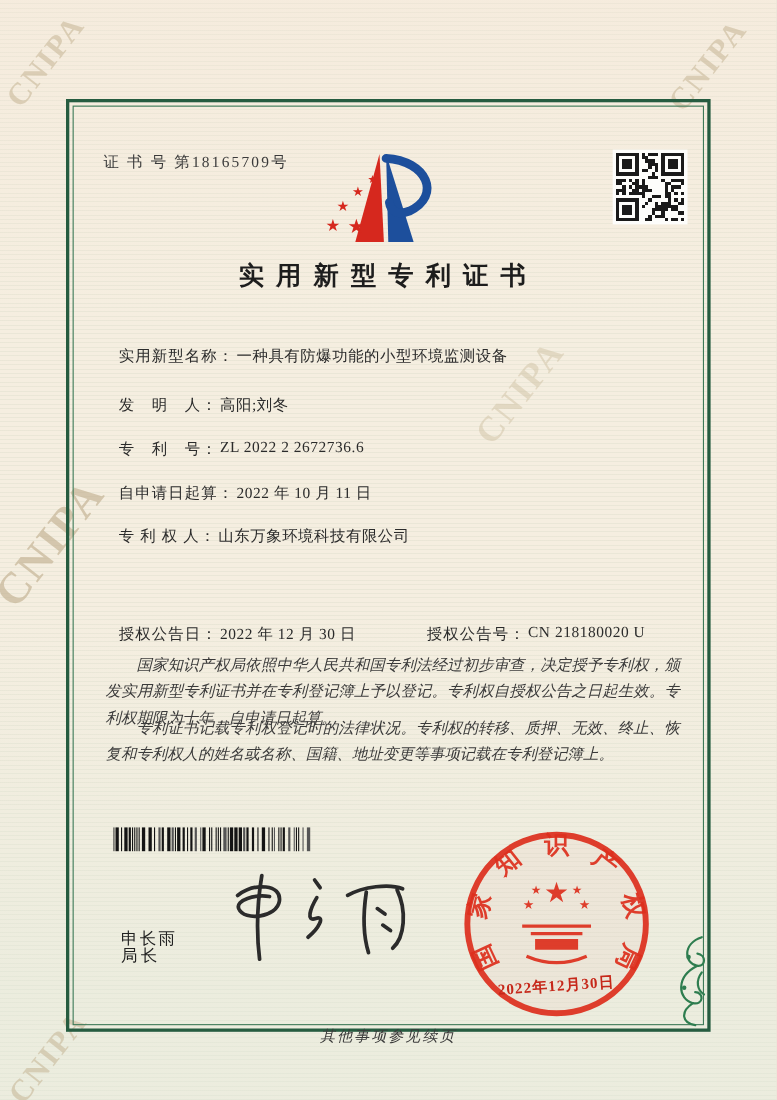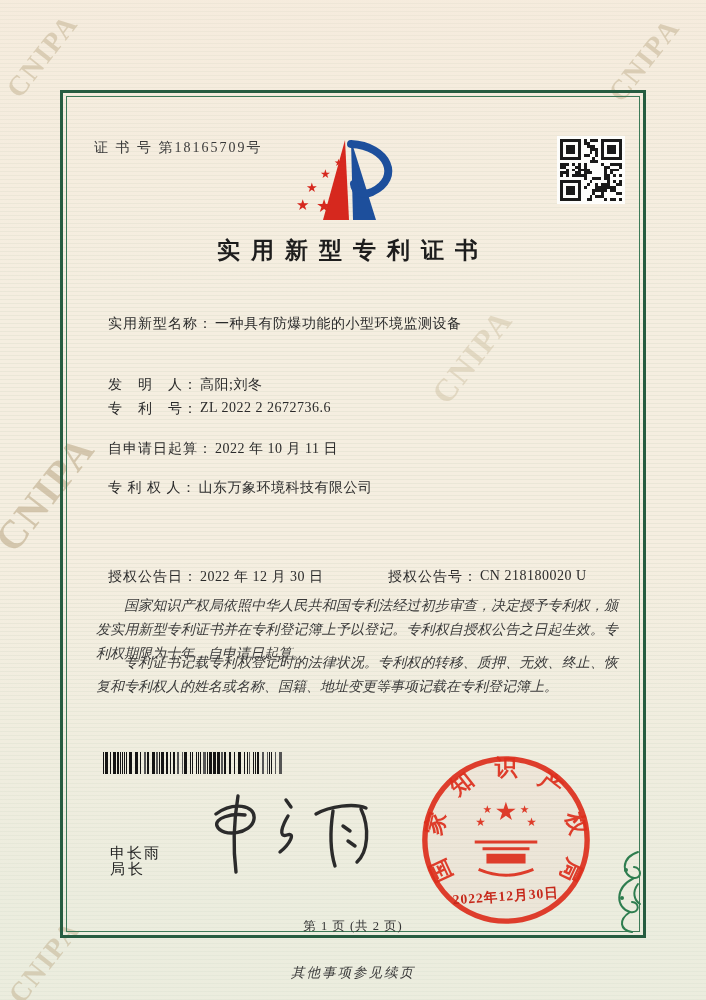--- a/index.html
+++ b/index.html
@@ -56,21 +56,21 @@
 
   .sig-title { position:absolute; left:110px; top:814px; font-size:15px; letter-spacing:3px; color:#222;margin-top:46px; }
   .sig-name  { position:absolute; left:110px; top:844px; font-size:15px; letter-spacing:2px; color:#222; }
   .sig-hand  { position:absolute; left:198px; top:786px; }
 
   .seal { position:absolute; left:418px; top:752px; z-index:4; }
   .flourish { position:absolute; left:580px; top:848px; z-index:3; }
 
   .footer-page { position:absolute; left:60px; top:918px; width:586px; text-align:center;
     font-size:12.5px; letter-spacing:1px; color:#333; }
-  .footer-note { position:absolute; left:0; top:964px; width:706px; text-align:center;
+  .footer-note { position:absolute; left:0; top:933px; width:706px; text-align:center;
     font-size:13.5px; font-style:italic; letter-spacing:2px; color:#3a3a3a; z-index:3; }
 </style>
 </head>
 <body>
 
 <div class="page">
 
   <div class="watermark" style="left:-6px; top:40px; font-size:28px;">CNIPA</div>
   <div class="watermark" style="left:596px; top:44px; font-size:28px;">CNIPA</div>
   <div class="watermark" style="left:-22px; top:470px; font-size:40px; color:rgba(190,172,138,0.6);">CNIPA</div>
@@ -228,21 +228,21 @@
           <rect x="2" y="16" width="3" height="3" fill="#1a1a1a"></rect>
         </svg>
     </div>
 
     <div class="title">实用新型专利证书</div>
 
     <div class="field" style="top:315px;">
       <span class="lbl">实用新型名称：</span>
       <span class="val">一种具有防爆功能的小型环境监测设备</span>
     </div>
-    <div class="field" style="top:376px;justify-content:center;">
+    <div class="field" style="top:360px;justify-content:center;">
       <span class="lbl">发　明　人：</span>
       <span class="val">高阳;刘冬</span>
     </div>
     <div class="field" style="top:400px;">
       <span class="lbl">专　利　号：</span>
       <span class="val">ZL 2022 2 2672736.6</span>
     </div>
     <div class="field" style="top:440px;">
       <span class="lbl">自申请日起算：</span>
       <span class="val">2022 年 10 月 11 日</span>
@@ -369,17 +369,16 @@
       <svg width="64" height="88" viewBox="0 0 64 88" fill="none" stroke="#2e7d4f" stroke-width="2" stroke-linecap="round">
         <path d="M58,4 C40,10 42,28 54,30 C62,31 62,20 54,19"></path>
         <path d="M54,30 C34,40 36,60 50,64 C60,66 60,54 52,54"></path>
         <path d="M50,64 C38,72 40,82 52,84"></path>
         <path d="M58,36 C52,44 54,52 60,56"></path>
         <circle cx="46" cy="22" r="2" fill="#2e7d4f" stroke="none"></circle>
         <circle cx="42" cy="50" r="2" fill="#2e7d4f" stroke="none"></circle>
       </svg>
     </div>
 
-    <div class="footer-page">第 1 页 (共 2 页)</div>
     <div class="footer-note">其他事项参见续页</div>
 
   </div>
 </div>
 
 </body></html>

